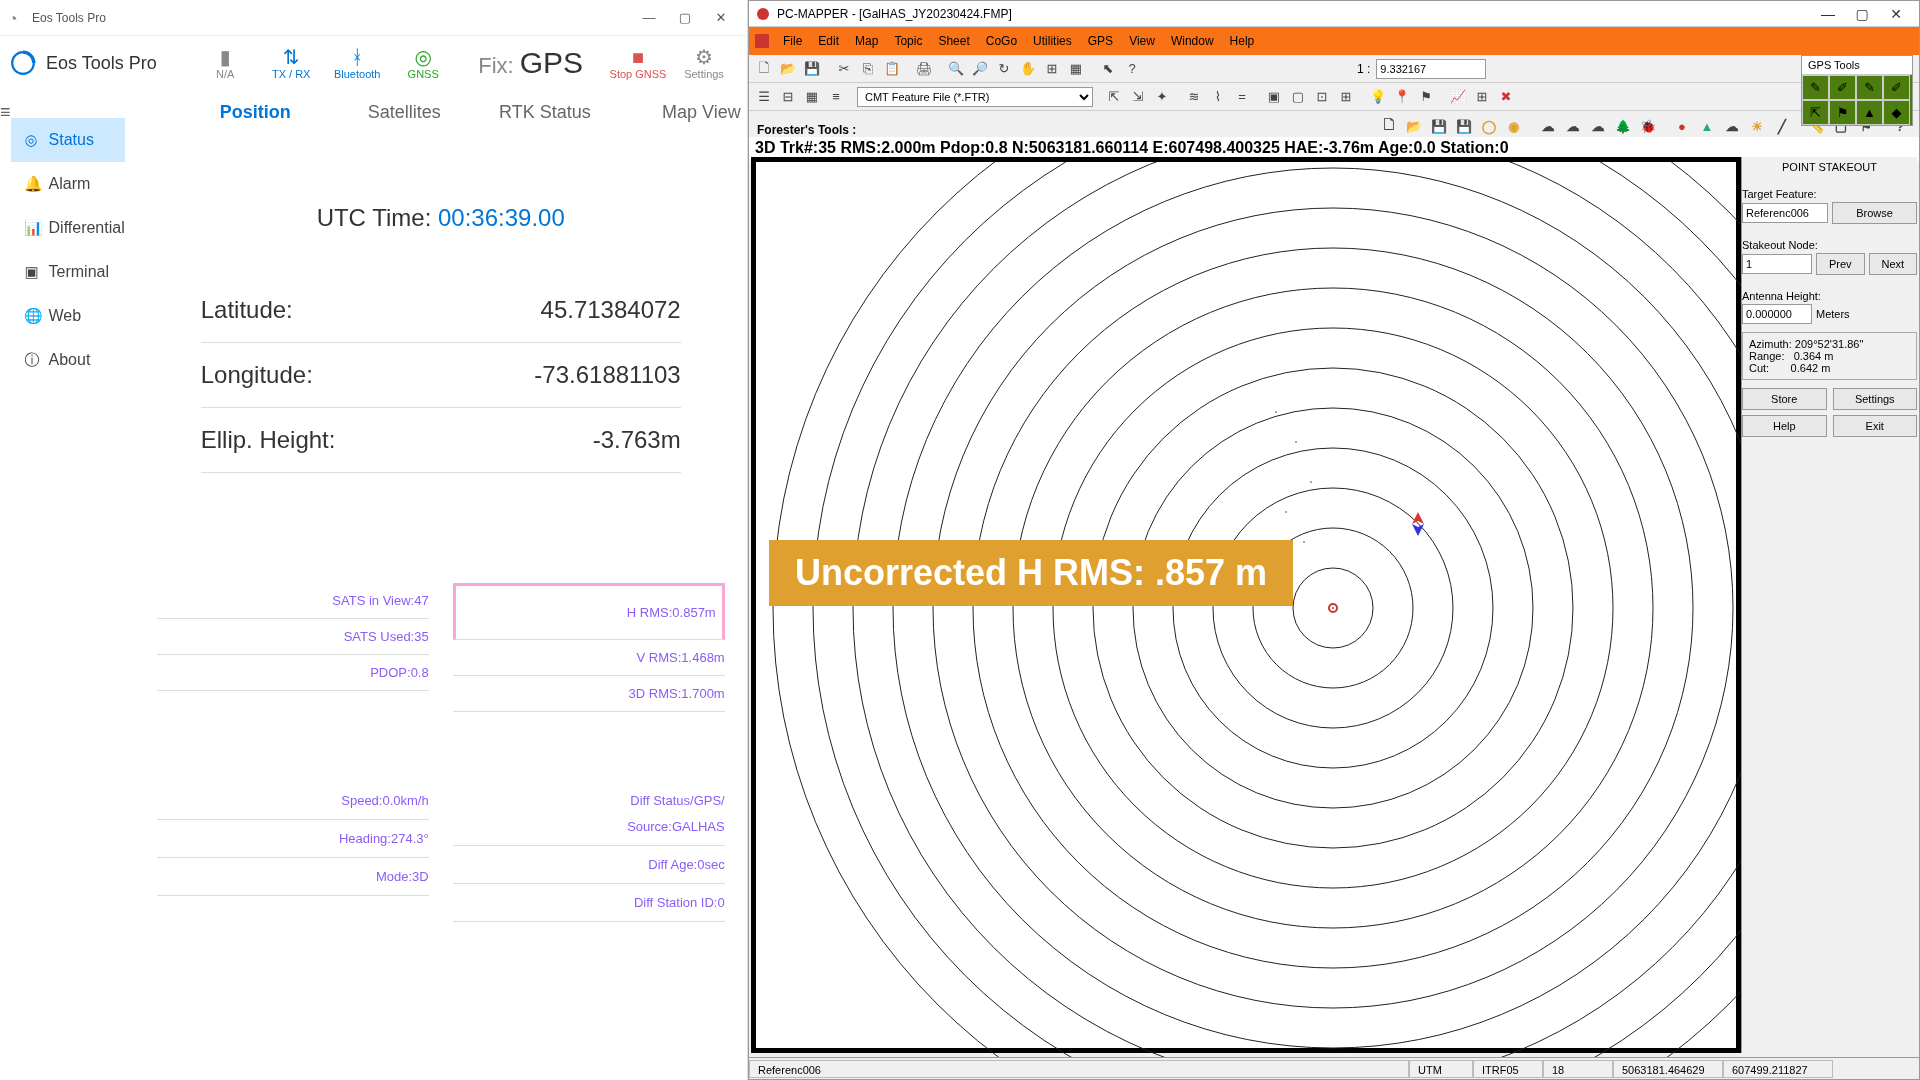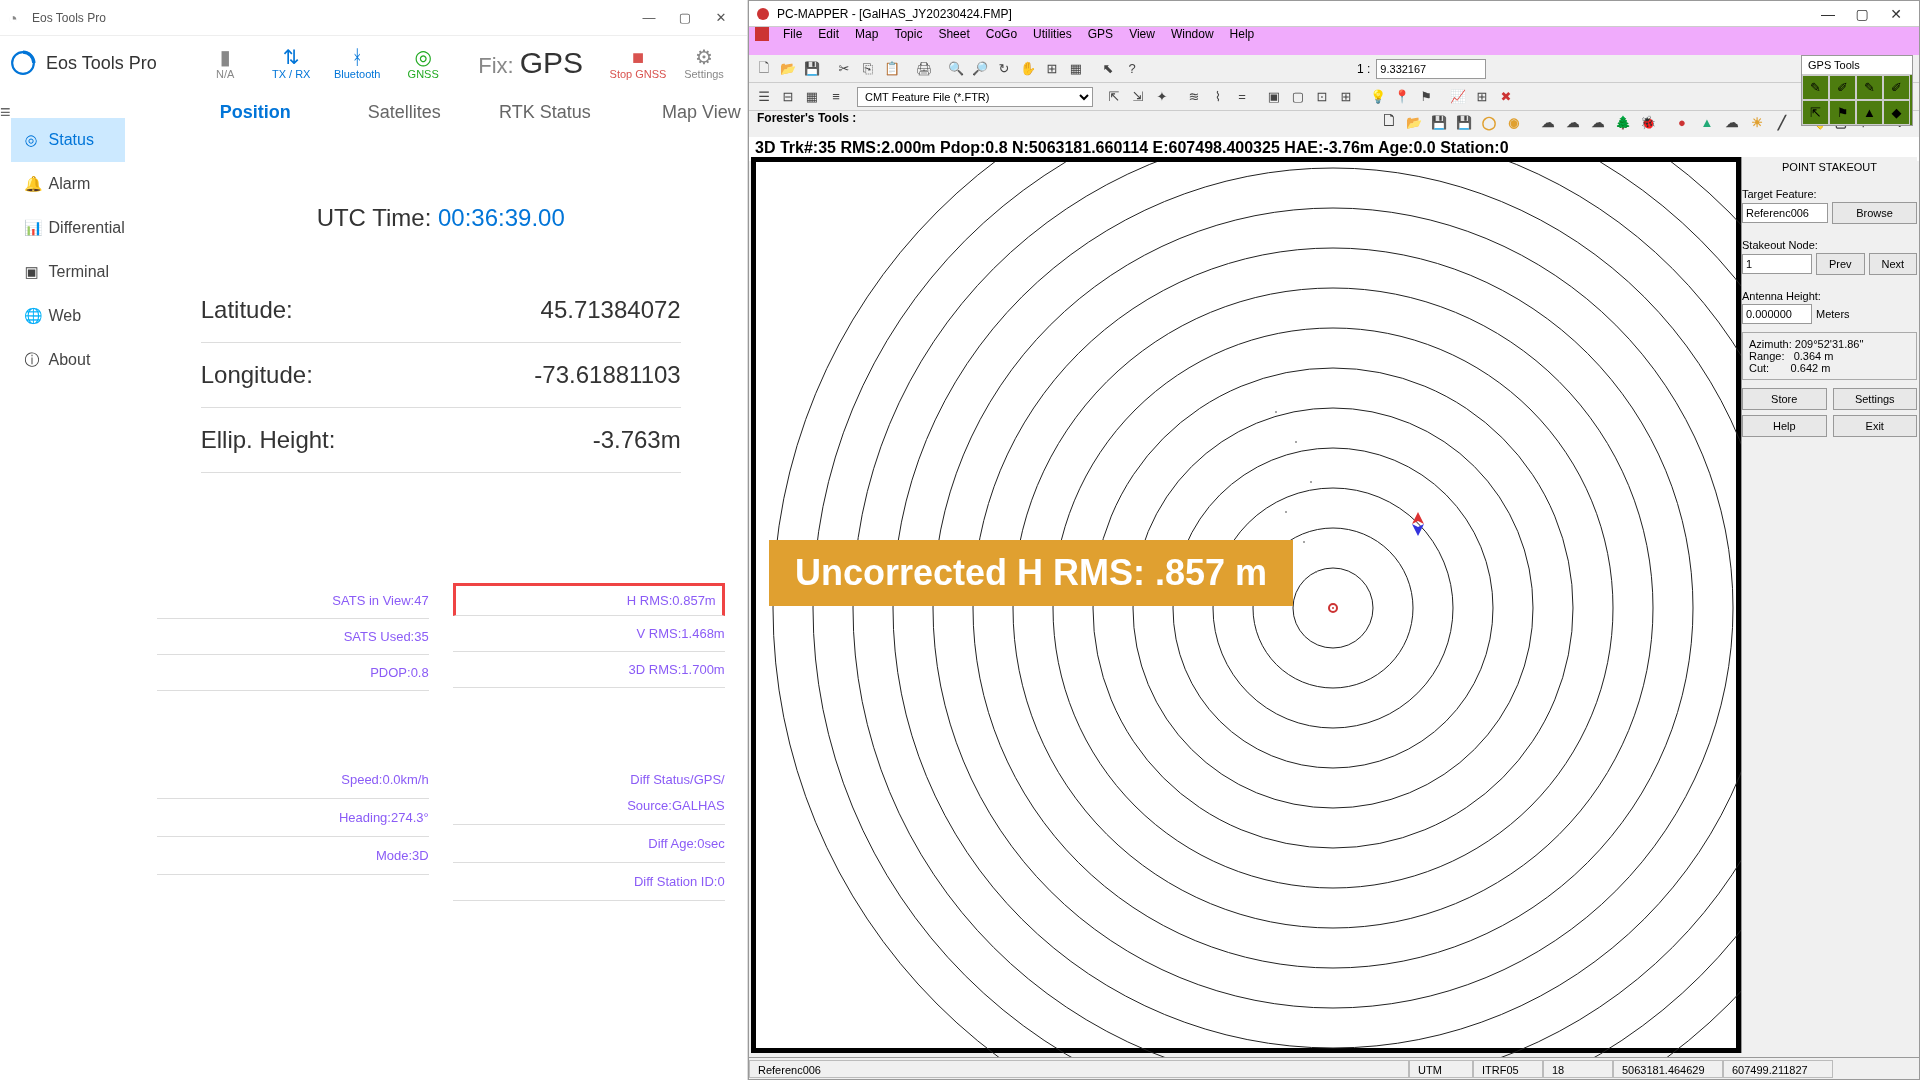--- a/index.html
+++ b/index.html
@@ -30,38 +30,38 @@
 .eos-tabs .tab{width:150px;text-align:right;font-size:18px;color:#666}
 .eos-tabs .tab.active{color:#0275d8;font-weight:600}
 .utc{text-align:center;margin:70px 0 46px;font-size:24px}
 .utc .l{color:#333}
 .utc .v{color:#0275d8}
 .coord{margin:0 60px}
 .coord .row{display:flex;justify-content:space-between;padding:18px 0;border-bottom:1px solid #ddd;font-size:24px;color:#333}
 .stats{display:flex;margin:110px 16px 0;gap:24px}
 .stats .col{flex:1}
 .stats .srow{display:flex;justify-content:flex-end;padding:10px 0;border-bottom:1px solid #ddd;font-size:13px;color:#8b5cf6}
-.hrms-box{border:3px solid #ef4444;padding:7px 6px!important}
+.hrms-box{border:3px solid #f9a8d4;padding:19px 6px!important}
 .stats2{margin-top:70px}
 .stats2 .srow{padding:11px 0}
 .stats2 .hdr{border-bottom:none;padding-bottom:0}
 
 .pcm{position:absolute;left:748px;top:0;width:1172px;height:1080px;background:#f0f0f0;border:1px solid #999}
 .pcm-titlebar{height:26px;background:#fff;display:flex;align-items:center;padding:0 6px;border-bottom:1px solid #ccc}
 .pcm-titlebar .ic{width:16px;height:16px;margin-right:6px}
 .pcm-titlebar .ttl{font-size:12px;flex:1}
 .pcm-titlebar .winbtn{width:34px;text-align:center;font-size:14px;color:#333}
-.pcm-menubar{height:22px;display:flex;align-items:flex-end;padding:14px 6px;font-size:12px;background:#f0abfc}
+.pcm-menubar{height:22px;display:flex;align-items:center;padding:14px 6px;font-size:12px;background:#f97316}
 .pcm-menubar .mi{padding:0 8px}
 .pcm-toolbar{height:28px;display:flex;align-items:center;padding:0 4px;background:#f0f0f0;border-bottom:1px solid #ccc;gap:2px}
 .tb-btn{width:22px;height:22px;display:flex;align-items:center;justify-content:center;font-size:13px;color:#444;border:1px solid transparent}
 .tb-sep{width:6px}
 .tb-input{height:20px;border:1px solid #999;background:#fff;font-size:11px;padding:0 3px}
 .pcm-toolbar2{height:28px;display:flex;align-items:center;padding:0 4px;background:#f0f0f0;border-bottom:1px solid #ccc;gap:2px}
-.pcm-forbar{height:26px;display:flex;align-items:flex-start;padding:0 8px;background:#f0f0f0;font-size:12px;font-weight:bold;gap:3px}
+.pcm-forbar{height:26px;display:flex;align-items:flex-end;padding:0 8px;background:#f0f0f0;font-size:12px;font-weight:bold;gap:3px}
 .pcm-forbar .lbl{margin-right:auto}
 .pcm-info{height:24px;background:#fff;font-size:16px;font-weight:bold;padding:2px 6px;white-space:nowrap;overflow:hidden}
 .pcm-canvas{position:absolute;left:2px;top:156px;width:990px;height:896px;background:#fff;border:5px solid #000000}
 .center-dot{position:absolute;left:577px;top:446px;width:10px;height:10px;border-radius:50%;background:#fff;border:2px solid #c33;transform:translate(-50%,-50%)}
 .center-dot::after{content:"";position:absolute;left:2px;top:2px;width:2px;height:2px;background:#c33;border-radius:50%}
 .compass{position:absolute;left:648px;top:348px;width:28px;height:28px}
 .callout{position:absolute;left:13px;top:378px;background:#e0a030;color:#fff;font-size:36px;font-weight:bold;padding:12px 26px;white-space:nowrap}
 
 .gps-tools{position:absolute;right:6px;top:54px;width:112px;background:#4d7c0f;border:1px solid #999}
 .gps-tools .hdr{font-size:11px;padding:3px 6px;background:#fff;border-bottom:1px solid #ccc}

